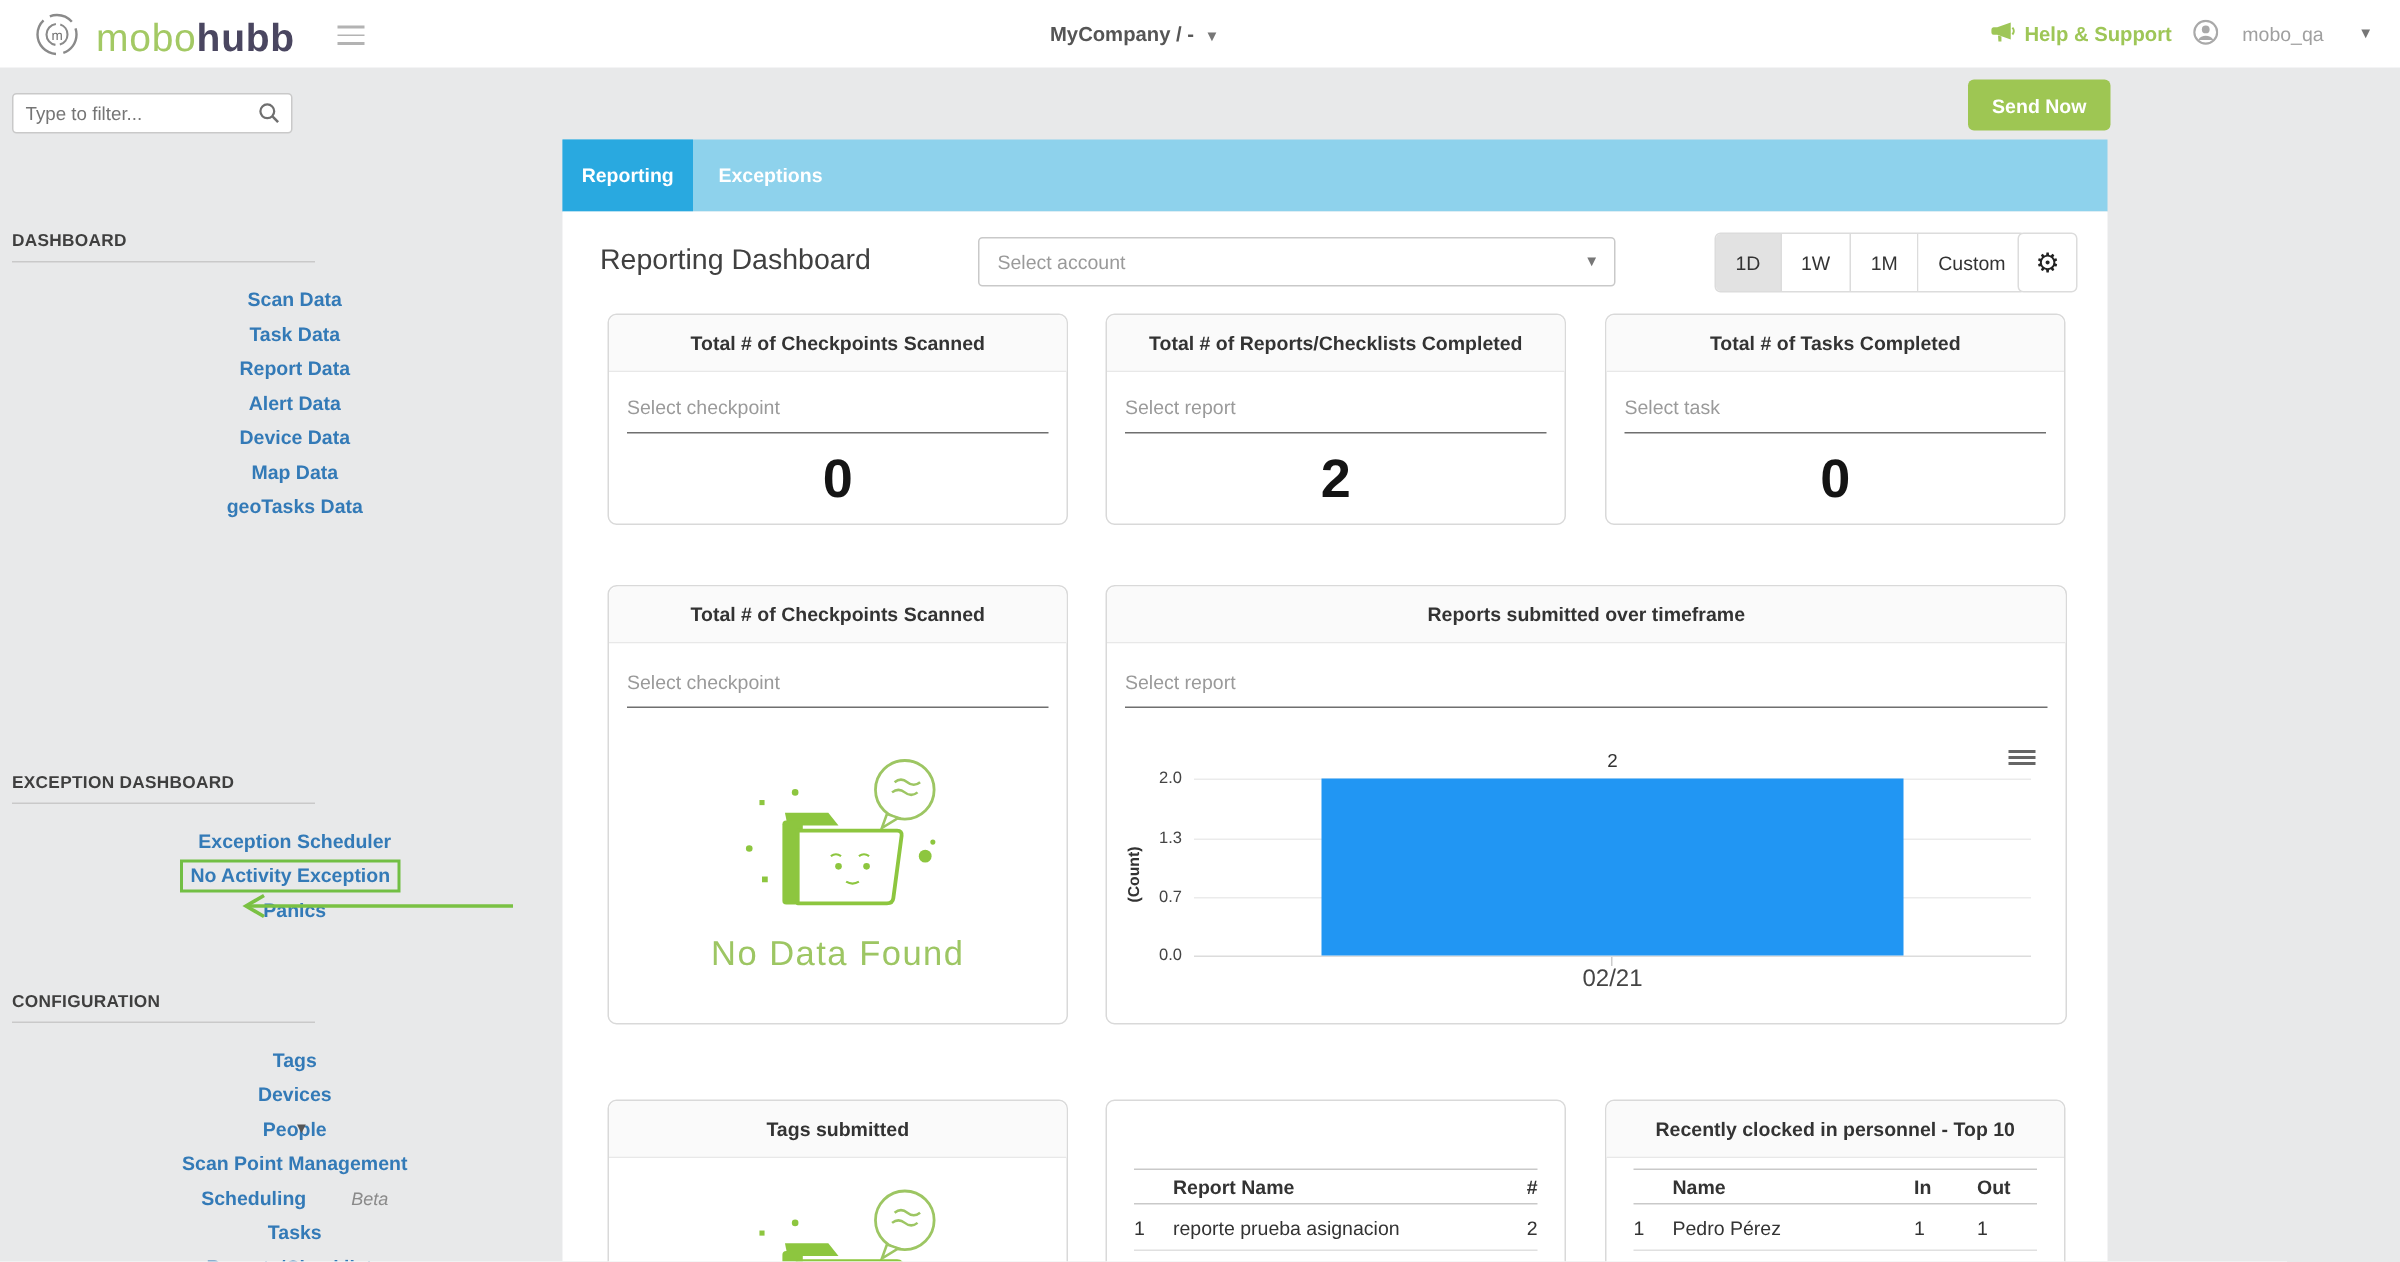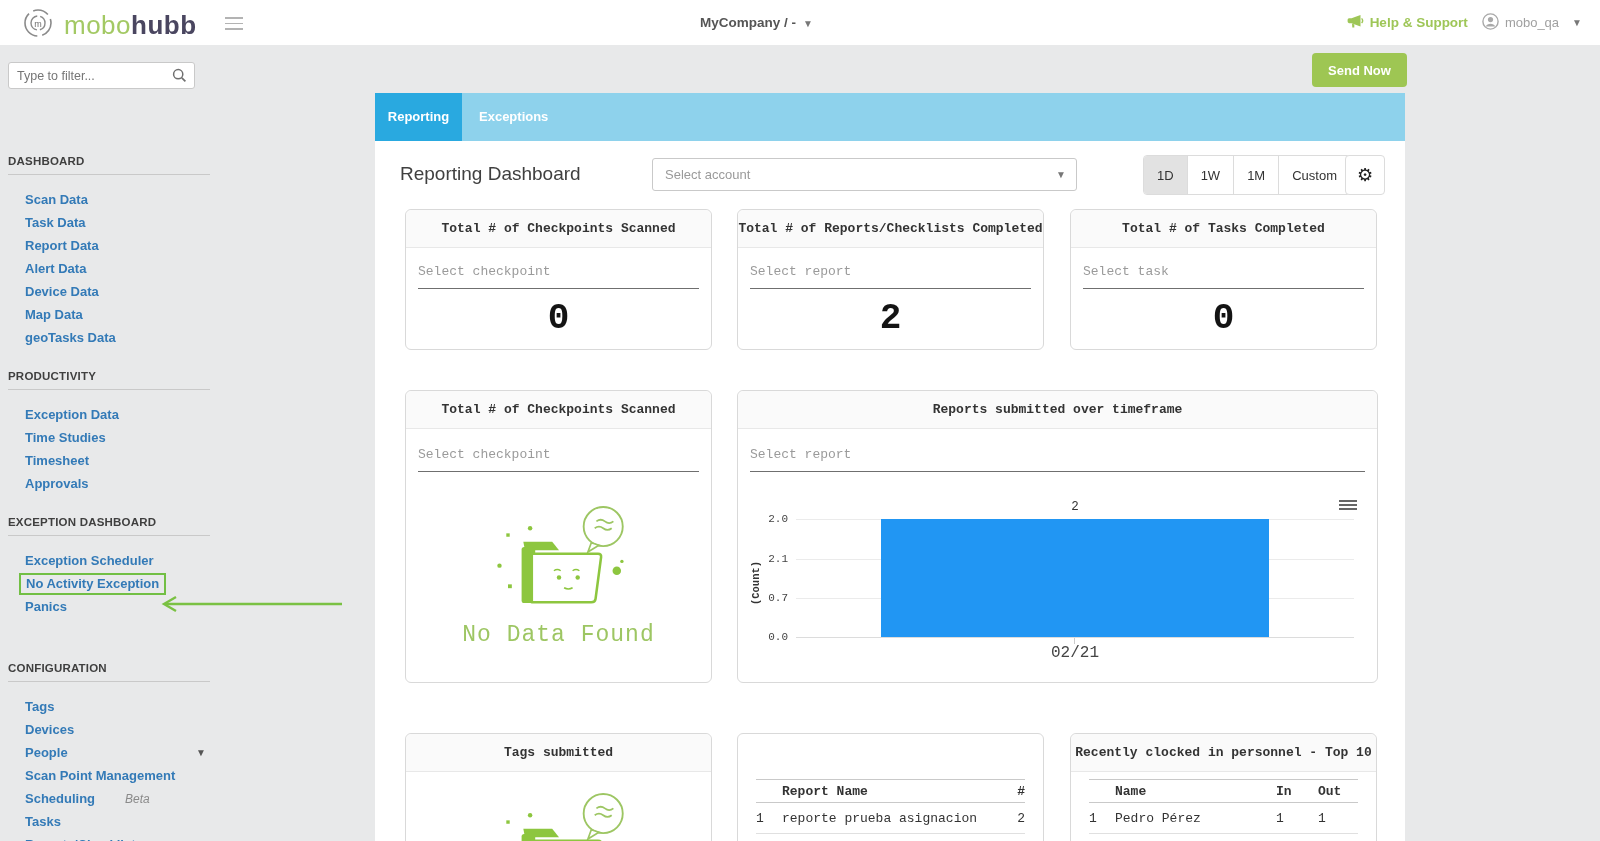--- a/index.html
+++ b/index.html
@@ -12,32 +12,32 @@
   .logo { position:absolute; left:22px; top:7px; display:flex; align-items:center; }
   .logo-word { font-size:26px; margin-left:10px; letter-spacing:0.5px; }
   .logo-mobo { color:#a3c964; font-weight:400; }
   .logo-hubb { color:#4a4660; font-weight:700; }
   .hamburger { position:absolute; left:225px; top:13px; width:18px; cursor:pointer; }
   .hamburger span { display:block; height:1.5px; background:#b3b3b3; margin:4px 0; }
   .company-sel { position:absolute; left:700px; top:0; height:45px; line-height:45px; font-size:13.5px; font-weight:700; color:#555; cursor:pointer; }
   .caret { display:inline-block; margin-left:7px; color:#777; font-size:10px; }
   .top-right { position:absolute; right:18px; top:0; height:45px; display:flex; align-items:center; gap:14px; }
   .help { display:flex; align-items:center; gap:6px; color:#9ec657; font-size:13.5px; font-weight:700; cursor:pointer; }
-  .userbox { display:flex; align-items:center; gap:6px; color:#a0a0a0; font-size:13px; cursor:pointer; }
+  .userbox { display:flex; align-items:center; gap:16px; color:#a0a0a0; font-size:13px; cursor:pointer; }
 
   
   .sidebar { position:absolute; left:0; top:45px; width:375px; height:684px; }
   .filterbox { position:absolute; left:8px; top:17px; width:187px; height:27px; background:#fff; border:1px solid #c9c9c9; border-radius:3px; }
   .filterbox input { position:absolute; left:8px; top:0; width:150px; height:25px; border:none; outline:none; background:transparent; font-size:12.5px; color:#666; font-family:"Liberation Sans",sans-serif; }
   .filterbox .mag { position:absolute; right:7px; top:5px; }
   .side-section { position:absolute; left:8px; width:360px; }
   .side-title { font-size:11.5px; font-weight:700; color:#3f3f3f; letter-spacing:.2px; }
   .side-hr { width:202px; border-bottom:1px solid #c9c9c9; margin-top:7px; }
   .side-items { margin-top:13px; }
-  .side-link { display:block; height:23px; line-height:23px; padding-left:17px; font-size:13px; font-weight:700; color:#337ab7; text-decoration:none; cursor:pointer; position:relative; white-space:nowrap; }
+  .side-link { display:block; height:23px; line-height:23px; padding-left:17px; font-size:13px; font-weight:700; color:#337ab7; text-decoration:none; cursor:pointer; position:relative; white-space:nowrap;text-align:center; }
   .hl-box { border:2px solid #72bf44; padding:1px 5px 2px 5px; margin-left:-6px; }
   .beta { font-style:italic; font-weight:400; color:#8a8a8a; font-size:12px; margin-left:30px; }
   .people-caret { position:absolute; left:188px; top:0; color:#555; font-size:10px; }
   .green-arrow { position:absolute; left:152px; top:548px; z-index:5; }
 
   
   .send-now { position:absolute; left:1312px; top:53px; width:95px; height:34px; background:#9ec653; border:none; border-radius:4px; color:#fff; font-weight:700; font-size:13px; cursor:pointer; font-family:"Liberation Sans",sans-serif; }
   .tabbar { position:absolute; left:375px; top:93px; width:1030px; height:48px; background:#8ed2ec; }
   .tab-active { position:absolute; left:0; top:0; width:87px; height:48px; background:#29a9e0; color:#fff; font-size:13px; font-weight:700; text-align:center; line-height:48px; cursor:pointer; }
   .tab-inactive { position:absolute; left:104px; top:0; height:48px; line-height:48px; color:#fff; font-size:13px; font-weight:700; cursor:pointer; }
@@ -47,21 +47,21 @@
   .account-select .ph { position:absolute; left:12px; top:0; line-height:31px; font-size:13px; color:#9a9a9a; }
   .account-select .caret { position:absolute; right:10px; top:0; line-height:31px; }
   .range-group { position:absolute; left:768px; top:14px; height:40px; display:flex; border:1px solid #dcdcdc; border-radius:4px; overflow:hidden; background:#fff; }
   .range-btn { border:none; background:#fff; border-right:1px solid #dcdcdc; font-size:13px; color:#333; padding:0 13px; cursor:pointer; font-family:"Liberation Sans",sans-serif; }
   .range-btn:last-child { border-right:none; }
   .range-btn.active { background:#e2e2e2; }
   .gear-btn { position:absolute; left:970px; top:14px; width:40px; height:40px; border:1px solid #dcdcdc; border-radius:4px; background:#fff; cursor:pointer; text-align:center; }
   .gear-btn::before { content:"\2699"; font-size:18px; color:#222; line-height:38px; }
 
   
-  .card { position:absolute; background:#fff; border:1px solid #d9d9d9; border-radius:6px;font-family:Liberation Mono, monospace; }
+  .card { position:absolute; background:#fff; border:1px solid #d9d9d9; border-radius:6px; }
   .card-head { height:38px; line-height:38px; background:#fafafa; border-bottom:1px solid #e8e8e8; border-radius:6px 6px 0 0; text-align:center; font-size:13px; font-weight:700; color:#333; }
   .sel-line { position:absolute; left:12px; right:12px; font-size:13px; color:#9a9a9a; border-bottom:1px solid #6f6f6f; padding-bottom:9px; cursor:text; }
   .big-num { position:absolute; left:0; width:100%; text-align:center; font-size:36px; font-weight:700; color:#141414; }
   .r1 { top:68px; height:141px; width:307px; }
   .c1 { left:30px; } .c2 { left:362px; } .c3 { left:695px; }
   .r2 { top:249px; height:293px; }
   .r2a { left:30px; width:307px; }
   .r2b { left:362px; width:641px; }
   .r3 { top:592px; height:270px; width:307px; }
 
@@ -159,30 +159,20 @@
         <a class="side-link">Scan Data</a>
         <a class="side-link">Task Data</a>
         <a class="side-link">Report Data</a>
         <a class="side-link">Alert Data</a>
         <a class="side-link">Device Data</a>
         <a class="side-link">Map Data</a>
         <a class="side-link">geoTasks Data</a>
       </div>
     </div>
 
-    <div class="side-section" style="top:325px">
-      <div class="side-title">PRODUCTIVITY</div>
-      <div class="side-hr"></div>
-      <div class="side-items">
-        <a class="side-link">Exception Data</a>
-        <a class="side-link">Time Studies</a>
-        <a class="side-link">Timesheet</a>
-        <a class="side-link">Approvals</a>
-      </div>
-    </div>
 
     <div class="side-section" style="top:471px">
       <div class="side-title">EXCEPTION DASHBOARD</div>
       <div class="side-hr"></div>
       <div class="side-items">
         <a class="side-link">Exception Scheduler</a>
         <a class="side-link"><span class="hl-box">No Activity Exception</span></a>
         <a class="side-link">Panics</a>
       </div>
     </div>
@@ -284,21 +274,21 @@
           <span></span>
           <span></span>
           <span></span>
         </div>
       <div>
         <div class="gridline" style="top:128px"></div>
         <div class="gridline" style="top:168px"></div>
         <div class="gridline" style="top:207px"></div>
         <div class="gridline gl0" style="top:246px"></div>
         <span class="ytick" style="top:122px">2.0</span>
-        <span class="ytick" style="top:162px">2.1</span>
+        <span class="ytick" style="top:162px">1.3</span>
         <span class="ytick" style="top:201px">0.7</span>
         <span class="ytick" style="top:240px">0.0</span>
         <span class="ylabel">(Count)</span>
         <div class="bar"></div>
         <div class="bar-label">2</div>
         <div class="xtickmark"></div>
         <div class="xtick">02/21</div>
       </div>
     </div>
 

